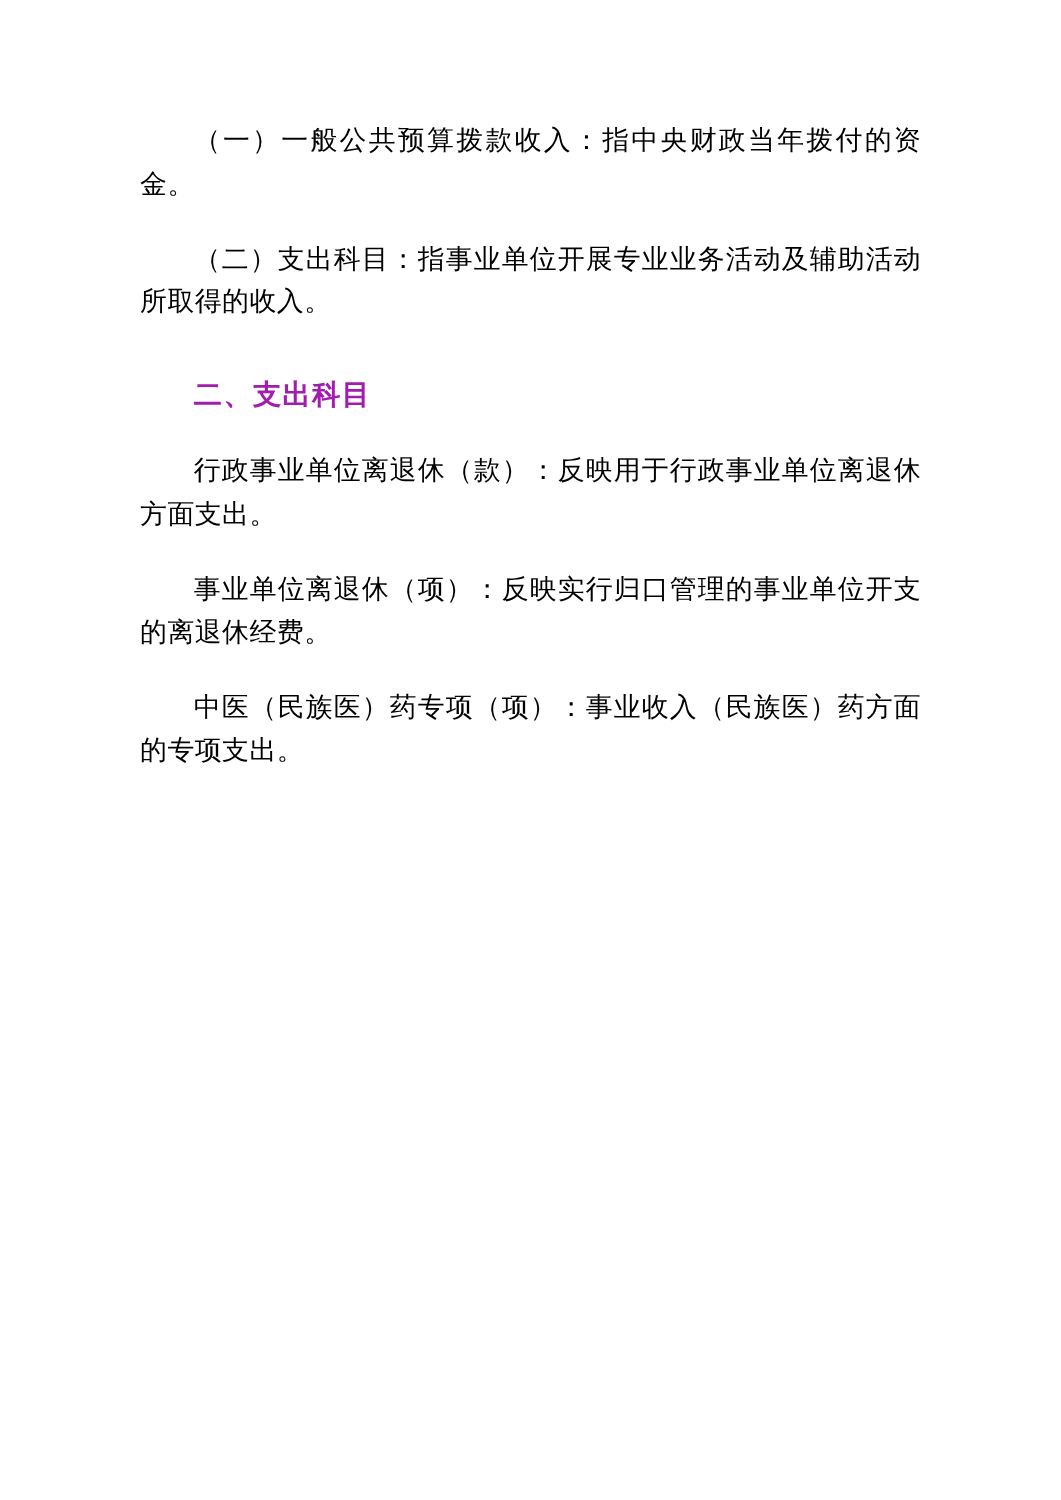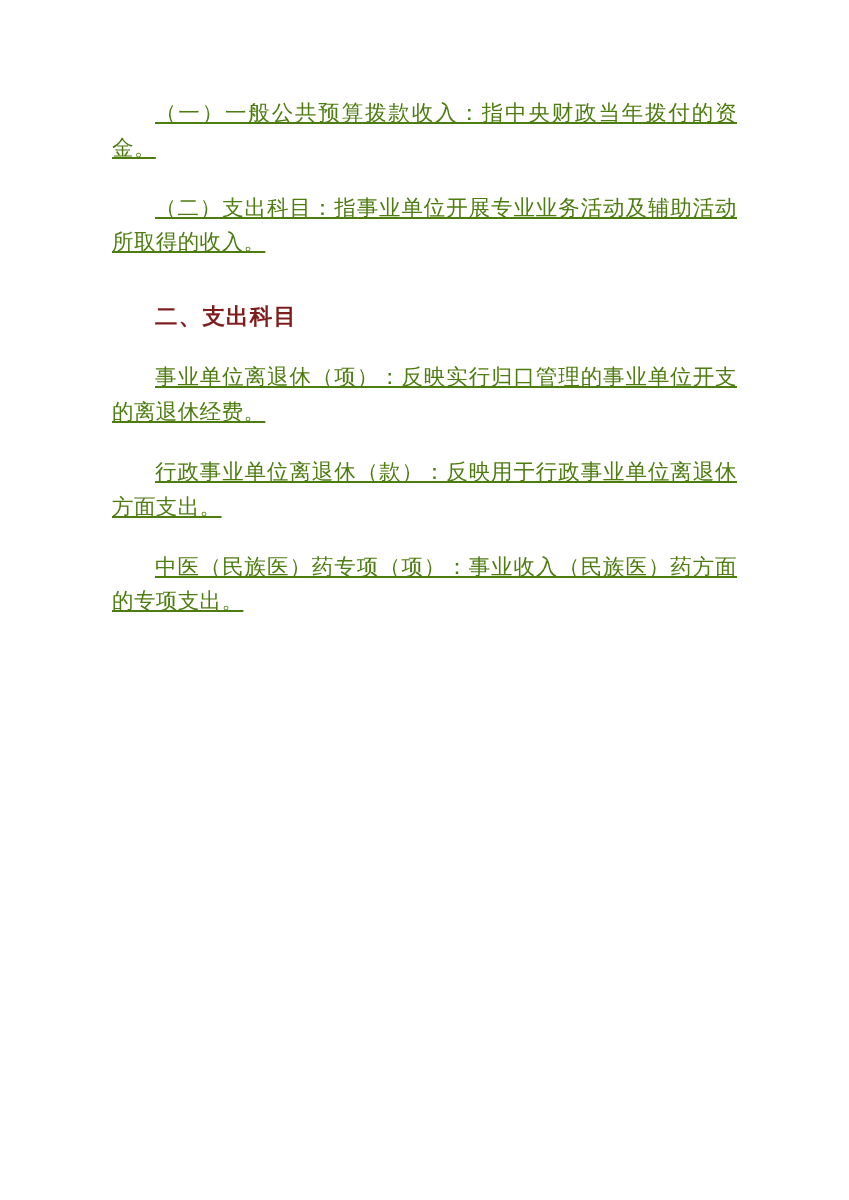--- a/index.html
+++ b/index.html
@@ -27,52 +27,51 @@
     top: 96px;
     width: 625px;
   }
   .para {
     font-size: 21.5px;
     line-height: 1.62;
     letter-spacing: 0.4px;
     margin: 0 0 25px 0;
     text-align: justify;
     text-justify: inter-ideograph;
-    color: #4d7c0f;
-    text-decoration: underline;
+    color: #000000;
   }
   .para.indent {
     text-indent: 43px;
   }
   .heading {
     font-size: 22.5px;
     line-height: 1.6;
     letter-spacing: 1.2px;
     font-weight: bold;
     margin: 38px 0 26px 0;
     text-indent: 43px;
-    color: #7f1d1d;
+    color: #a21caf;
   }
 </style>
 </head>
 <body>
 
 <div class="page">
   <div class="content">
 
     <p class="para indent">（一）一般公共预算拨款收入：指中央财政当年拨付的资金。</p>
 
     <p class="para indent">（二）支出科目：指事业单位开展专业业务活动及辅助活动所取得的收入。</p>
 
 
     <h2 class="heading">二、支出科目</h2>
 
 
+    <p class="para indent">行政事业单位离退休（款）：反映用于行政事业单位离退休方面支出。</p>
+
     <p class="para indent">事业单位离退休（项）：反映实行归口管理的事业单位开支的离退休经费。</p>
-
-    <p class="para indent">行政事业单位离退休（款）：反映用于行政事业单位离退休方面支出。</p>
 
 
 
     <p class="para indent">中医（民族医）药专项（项）：事业收入（民族医）药方面的专项支出。</p>
 
   </div>
 </div>
 
 </body></html>

